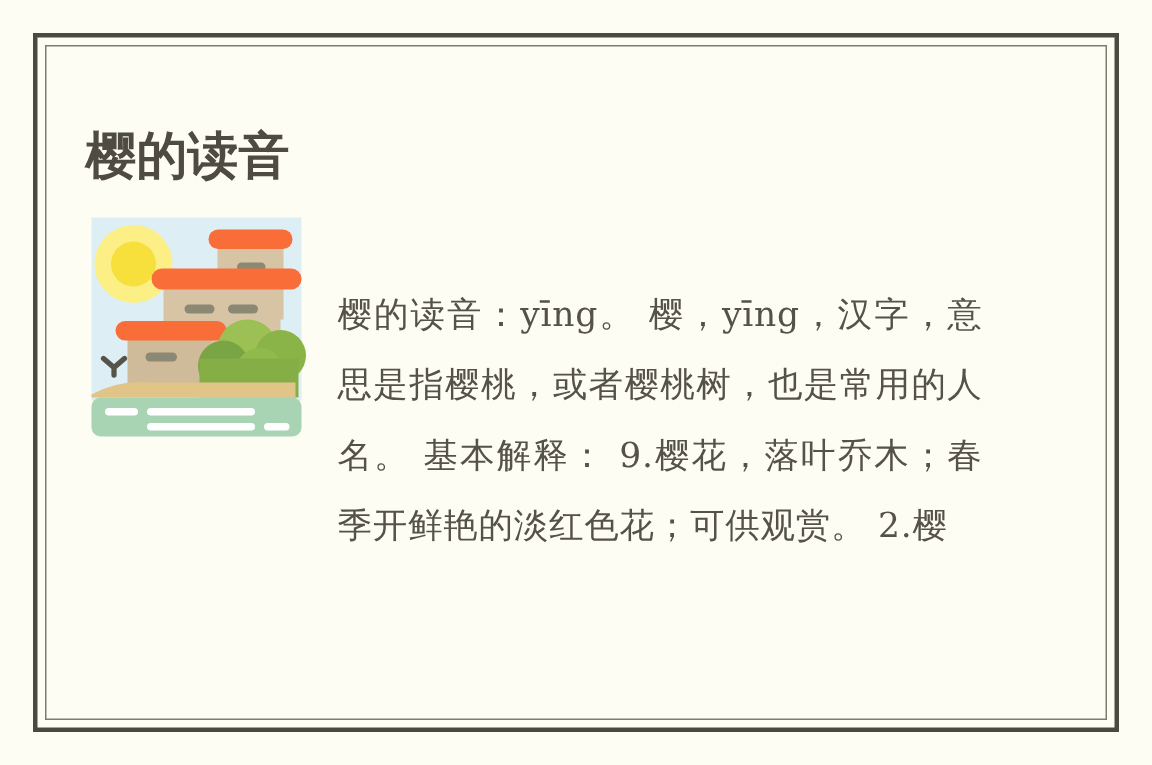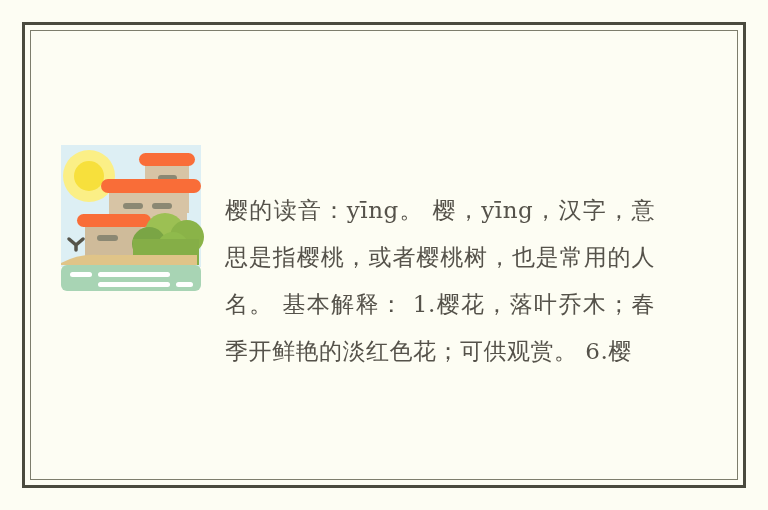--- a/index.html
+++ b/index.html
@@ -95,20 +95,21 @@
 </head>
 <body>
 
 <div class="page">
 
   <div class="frame-outer"></div>
   <div class="frame-inner"></div>
 
   <div class="content">
 
+    <h1 class="page-title">樱的读音</h1>
 
     <div class="illus">
       <svg width="148" height="150" viewBox="0 0 148 150" xmlns="http://www.w3.org/2000/svg">
 
         <rect x="0" y="0" width="148" height="150" fill="#fdfdf3"></rect>
         <rect x="4" y="2" width="140" height="122" fill="#ddeff4"></rect>
 
         <circle cx="32" cy="33" r="26" fill="#fbef86"></circle>
         <circle cx="32" cy="33" r="15" fill="#f7e03c"></circle>
 
@@ -136,16 +137,16 @@
         <path d="M4 120 q 18 -10 40 -8 l 96 0 l0 10 l-136 0 z" fill="#e0c488"></path>
 
         <rect x="4" y="122" width="140" height="26" rx="6" fill="#a8d4b4"></rect>
         <rect x="13" y="129" width="22" height="5" rx="2.5" fill="#ffffff"></rect>
         <rect x="41" y="129" width="72" height="5" rx="2.5" fill="#ffffff"></rect>
         <rect x="41" y="139" width="72" height="5" rx="2.5" fill="#ffffff"></rect>
         <rect x="119" y="139" width="17" height="5" rx="2.5" fill="#ffffff"></rect>
       </svg>
     </div>
 
-    <p class="body-text">樱的读音：yīng。 樱，yīng，汉字，意思是指樱桃，或者樱桃树，也是常用的人名。 基本解释： 1.樱花，落叶乔木；春季开鲜艳的淡红色花；可供观赏。 6.樱</p>
+    <p class="body-text">樱的读音：yīng。 樱，yīng，汉字，意思是指樱桃，或者樱桃树，也是常用的人名。 基本解释： 9.樱花，落叶乔木；春季开鲜艳的淡红色花；可供观赏。 2.樱</p>
 
   </div>
 </div>
 
 </body></html>

